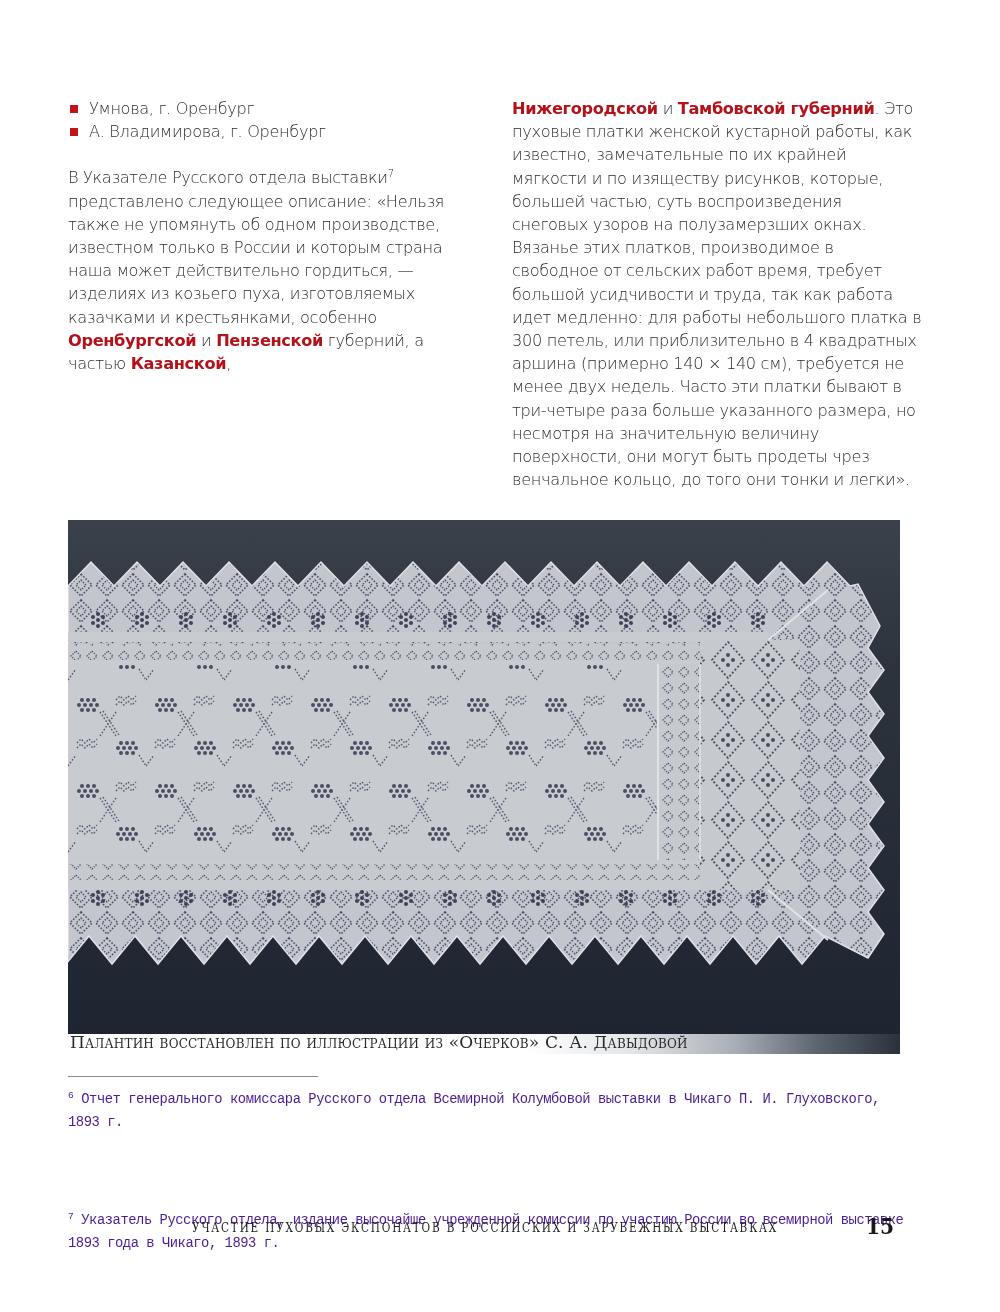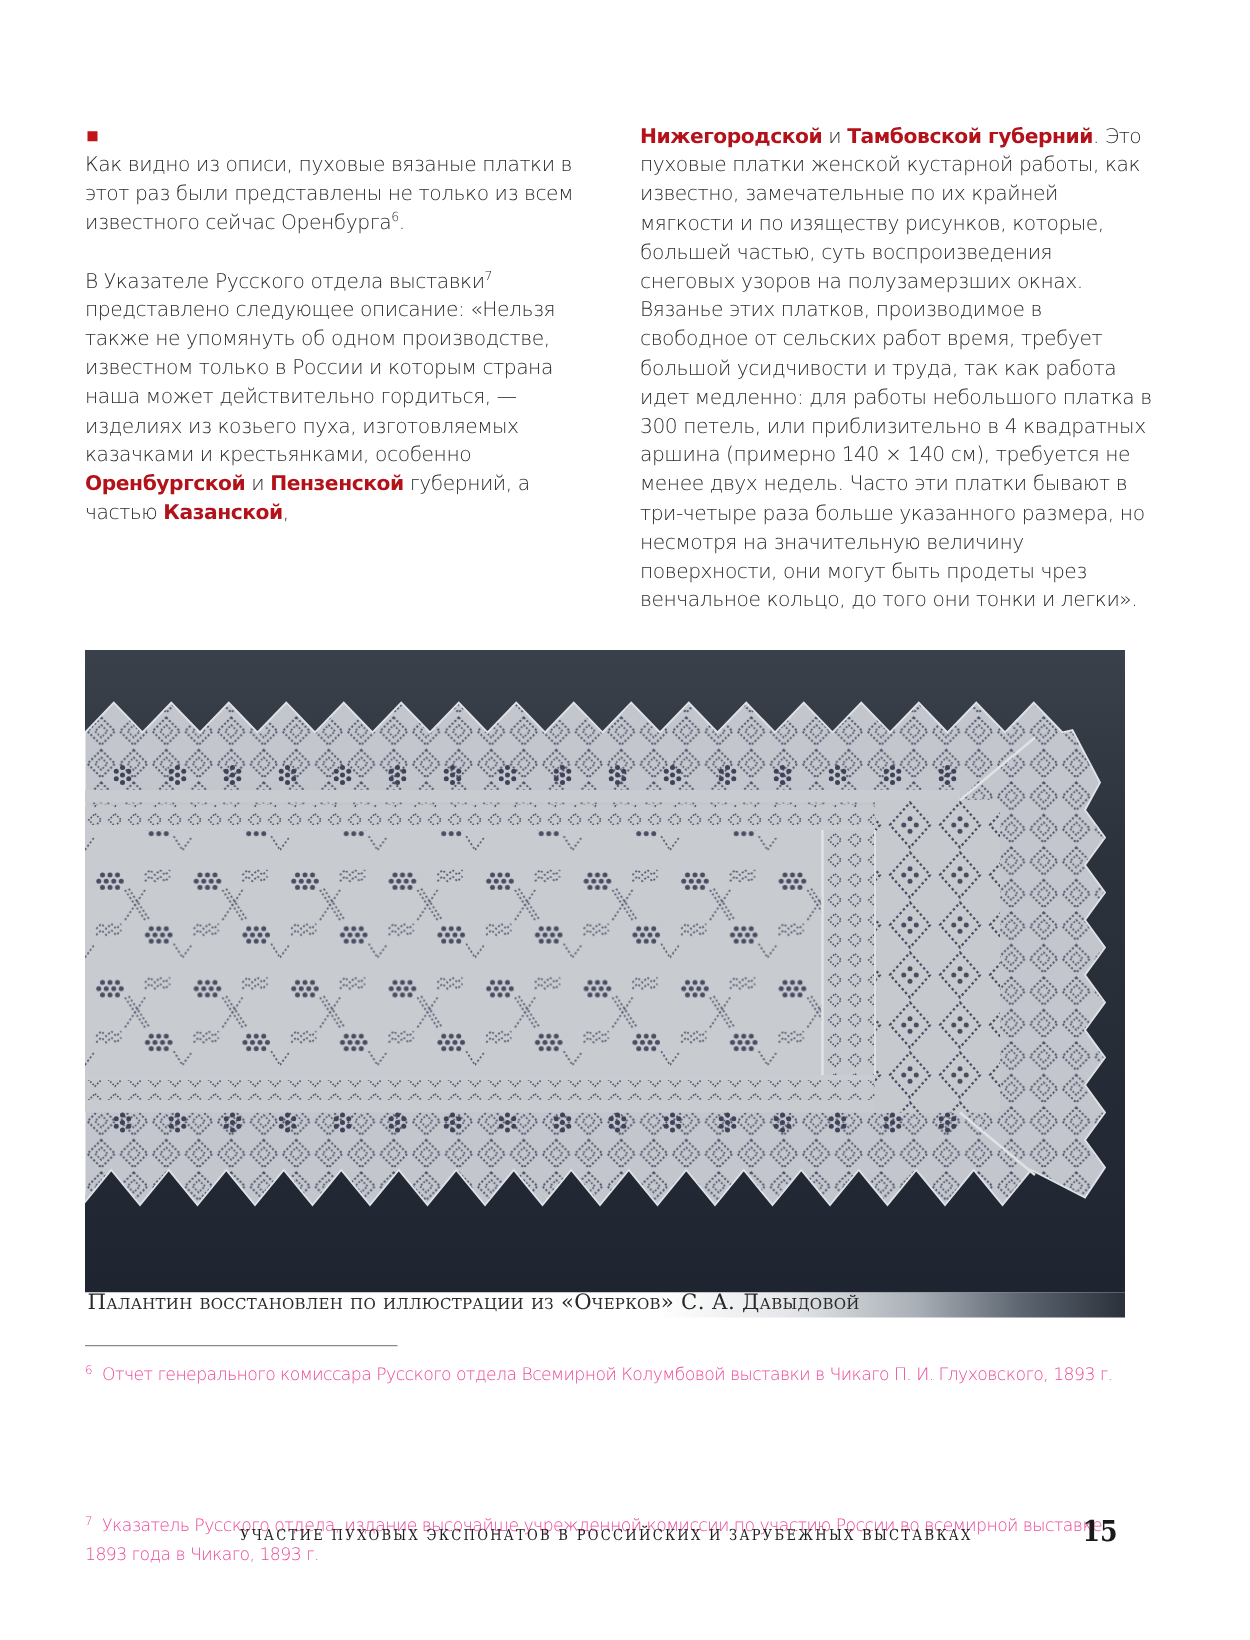--- a/index.html
+++ b/index.html
@@ -20,36 +20,37 @@
 
   
   .figure { position: absolute; left: 68px; top: 520px; width: 832px; height: 514px; overflow: hidden; background: linear-gradient(180deg, #3a414b 0%, #2c333d 30%, #1f2530 100%); }
   .figure svg { display: block; width: 832px; height: 514px; }
 
   .caption-bar { position: absolute; left: 68px; top: 1034px; width: 832px; height: 20px;
     background: linear-gradient(90deg, #ffffff 0%, #ffffff 55%, #e3e5e8 68%, #a9afb6 80%, #5d6570 90%, #2a313b 100%); }
   .caption { position: absolute; left: 70px; top: 1032px; font-family: "DejaVu Serif", serif; font-size: 17px; letter-spacing: 0.2px; color: #2a2a2a; font-variant: small-caps; white-space: nowrap; }
 
   .fn-rule { position: absolute; left: 68px; top: 1076px; width: 250px; height: 1px; background: #8a8a8a; }
-  .footnote { position: absolute; left: 68px; width: 840px; font-size: 13.8px; line-height: 22.5px; font-weight: 300; letter-spacing: -0.45px; color: #ec4899; }
+  .footnote { position: absolute; left: 68px; width: 840px; font-size: 13.8px; line-height: 22.5px; font-weight: 300; letter-spacing: -0.45px; color: #4c1d95; font-family: Liberation Mono, monospace; }
   .fn6 { top: 1089px; }
   .fn7 { top: 1210px; }
   .footnote sup { font-size: 9.5px; vertical-align: 5px; margin-right: 8px; }
 
   .running-head { position: absolute; left: 192px; top: 1221px; font-family: "DejaVu Serif", serif; font-size: 12.2px; letter-spacing: 2.1px; color: #1e1e1e; white-space: nowrap; transform: scaleX(0.86); transform-origin: left center; }
   .page-number { position: absolute; left: 866px; top: 1212px; font-family: "DejaVu Serif", serif; font-size: 23px; font-weight: bold; color: #1a1a1a; transform: scaleX(0.88); transform-origin: left center; }
 </style>
 </head>
 <body>
 
 <div class="col col-left">
   <ul class="bullets">
+    <li><span class="sq"></span><span>Умнова, г. Оренбург</span></li>
     <li><span class="sq"></span></li>
+    <li><span class="sq"></span><span>А. Владимирова, г. Оренбург</span></li>
   </ul>
-  <p class="para"><span>Как видно из описи, пуховые вязаные платки в этот раз были представлены не только из всем известного сейчас Оренбурга</span><sup>6</sup><span>.</span></p>
   <p class="para"><span>В Указателе Русского отдела выставки</span><sup>7</sup><span> представлено следующее описание: «Нельзя также не упомянуть об одном производстве, известном только в России и которым страна наша может действительно гордиться, — изделиях из козьего пуха, изготовляемых казачками и крестьянками, особенно </span><span class="red">Оренбургской</span><span> и </span><span class="red">Пензенской</span><span> губерний, а частью </span><span class="red">Казанской</span><span>,</span></p>
 </div>
 
 <div class="col col-right">
   <p><span class="red">Нижегородской</span><span> и </span><span class="red">Тамбовской губерний</span><span>. Это пуховые платки женской кустарной работы, как известно, замечательные по их крайней мягкости и по изяществу рисунков, которые, большей частью, суть воспроизведения снеговых узоров на полузамерзших окнах. Вязанье этих платков, производимое в свободное от сельских работ время, требует большой усидчивости и труда, так как работа идет медленно: для работы небольшого платка в 300 петель, или приблизительно в 4 квадратных аршина (примерно 140 × 140 см), требуется не менее двух недель. Часто эти платки бывают в три-четыре раза больше указанного размера, но несмотря на значительную величину поверхности, они могут быть продеты чрез венчальное кольцо, до того они тонки и легки».</span></p>
 </div>
 
 <div class="figure">
   <svg id="shawl" viewBox="0 0 832 514" preserveAspectRatio="none">
     <defs>

